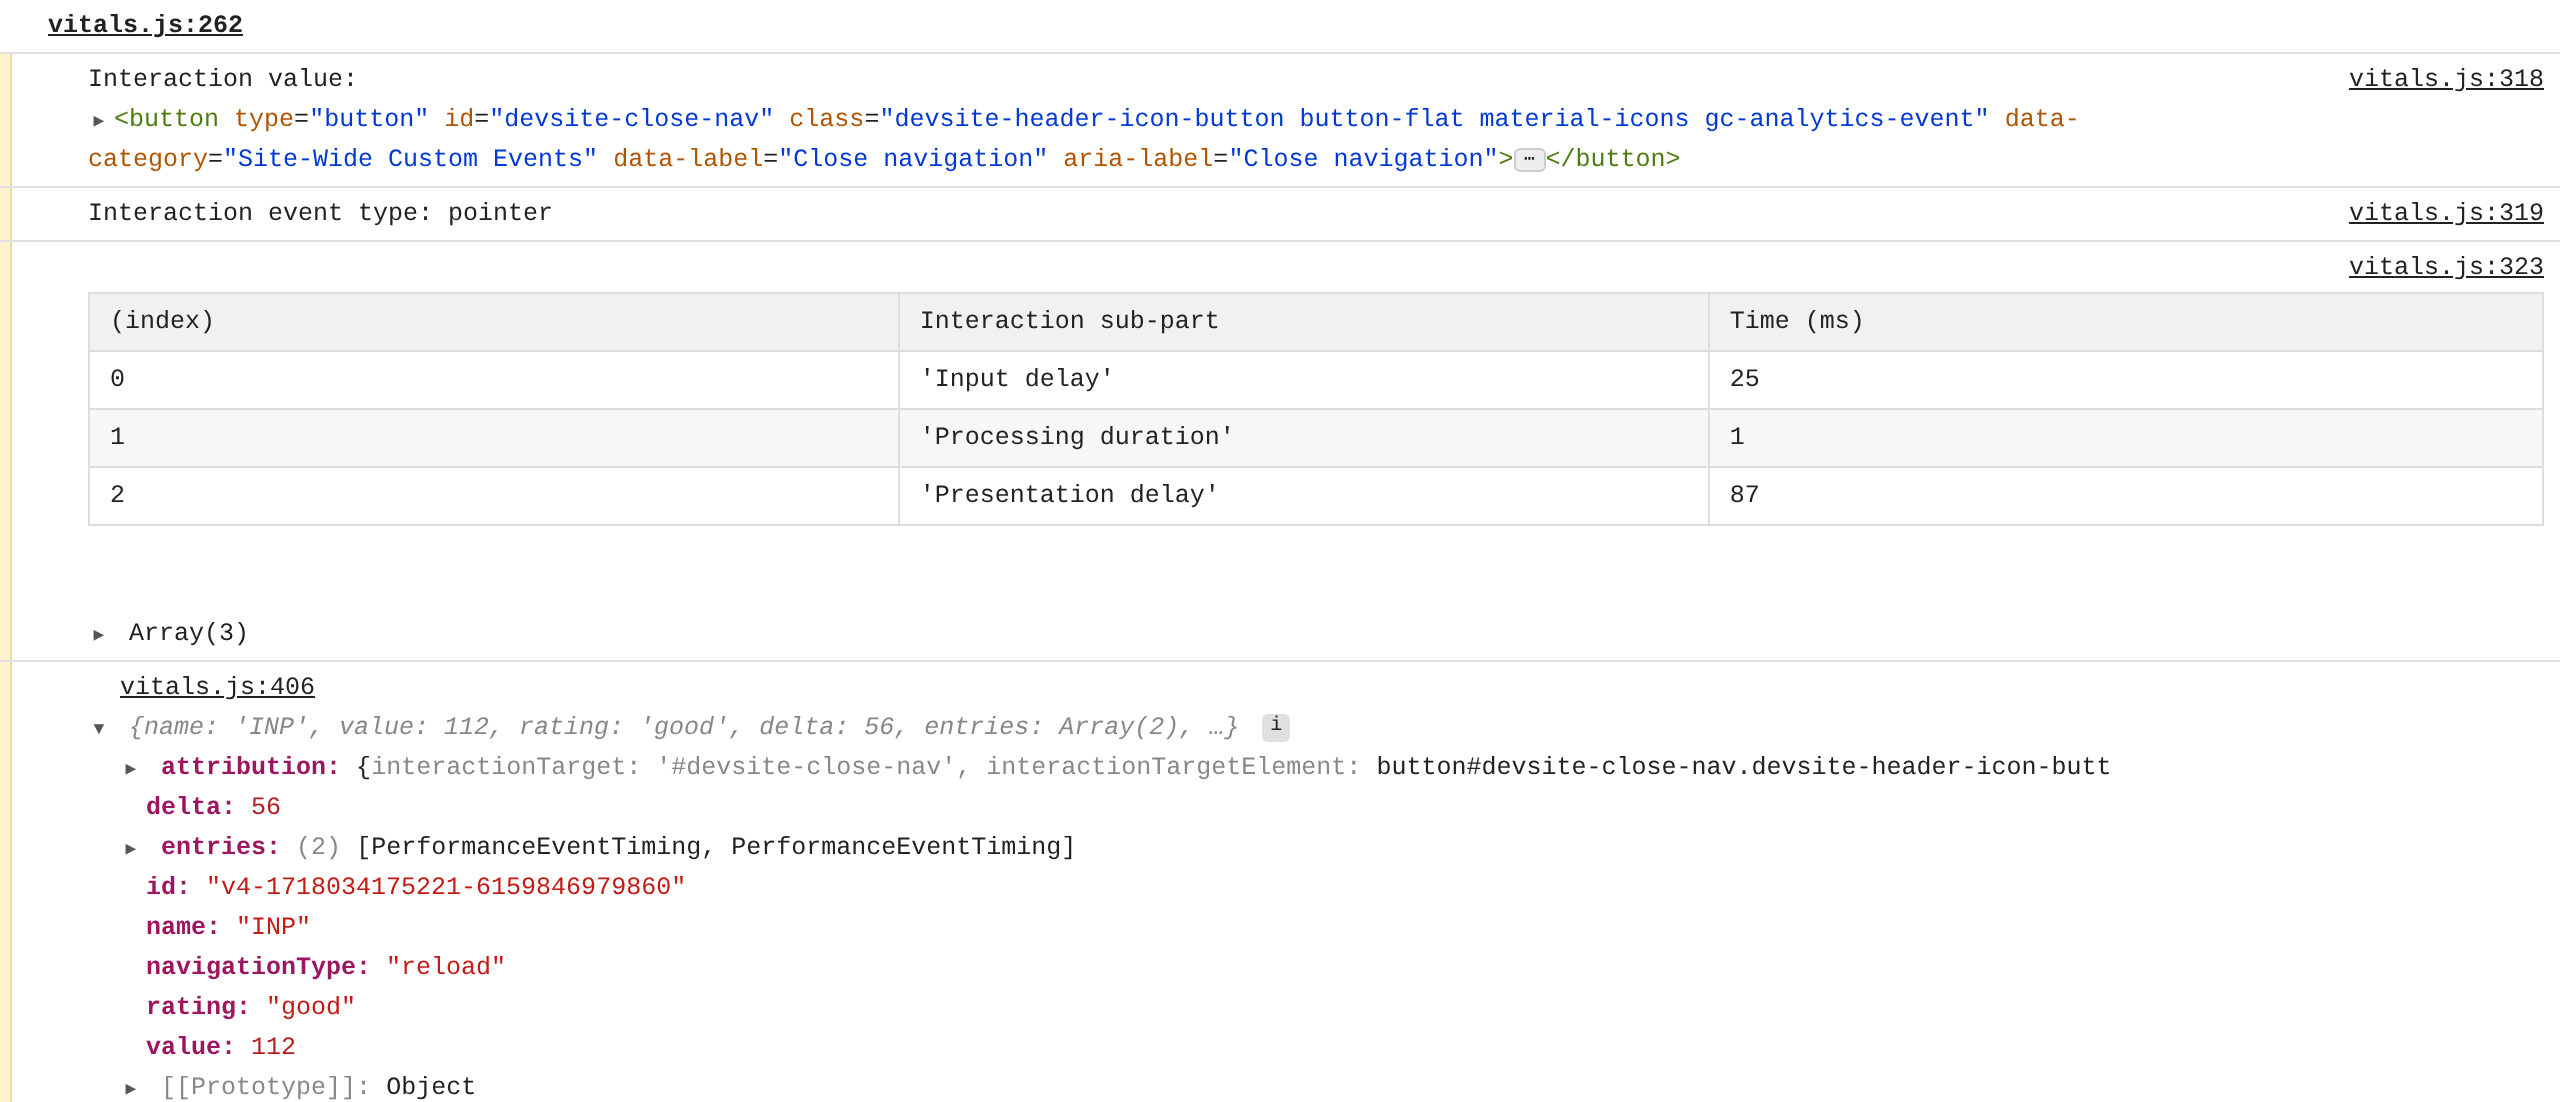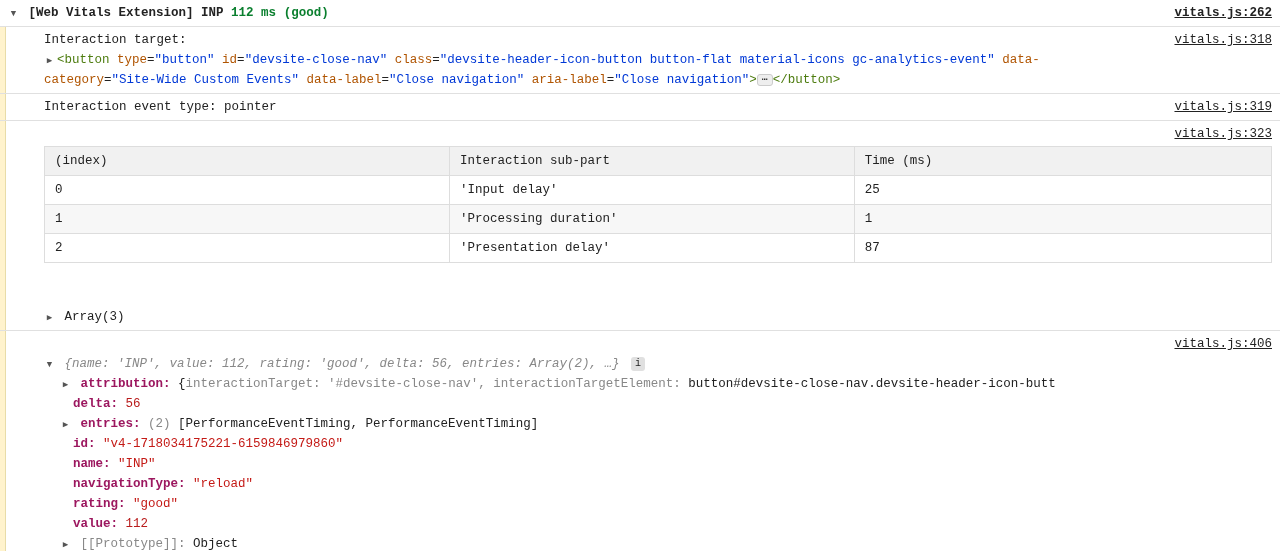--- a/index.html
+++ b/index.html
@@ -92,34 +92,27 @@
       font-size: 9px;
       vertical-align: middle;
       cursor: pointer;
     }
     .nowrap-row .row-content { white-space: nowrap; overflow: hidden; }
   </style>
 </head>
 <body>
 
 <div class="row">
-  <div class="row-content" style="padding-left:8px;">
-    <span class="disclosure open"></span>
-    <span class="bold">[Web Vitals Extension]</span>
-    <span class="bold">INP</span>
-    <span class="bold green">112 ms</span>
-    <span class="bold green">(good)</span>
-  </div>
   <div class="row-link bold">vitals.js:262</div>
 </div>
 
 <div class="row">
   <div class="yellow-marker"></div>
   <div class="row-content indent-1">
-    <div>Interaction target:</div>
+    <div>Interaction value:</div>
     <div style="padding-left:0;">
       <span class="disclosure closed"></span><span class="maroon">&lt;button</span>
       <span class="tag-attr-name">type</span>=<span class="tag-attr-val">"button"</span>
       <span class="tag-attr-name">id</span>=<span class="tag-attr-val">"devsite-close-nav"</span>
       <span class="tag-attr-name">class</span>=<span class="tag-attr-val">"devsite-header-icon-button button-flat material-icons gc-analytics-event"</span>
       <span class="tag-attr-name">data-category</span>=<span class="tag-attr-val">"Site-Wide Custom Events"</span>
       <span class="tag-attr-name">data-label</span>=<span class="tag-attr-val">"Close navigation"</span>
       <span class="tag-attr-name">aria-label</span>=<span class="tag-attr-val">"Close navigation"</span><span class="maroon">&gt;</span><span class="ellipsis-btn">⋯</span><span class="maroon">&lt;/button&gt;</span>
     </div>
   </div>
@@ -171,21 +164,21 @@
     <div style="padding-top:4px;margin-top:40px;">
       <span class="disclosure closed"></span>
       <span>Array(3)</span>
     </div>
   </div>
 </div>
 
 <div class="row nowrap-row" style="border-bottom:none;">
   <div class="yellow-marker"></div>
   <div class="row-content indent-1" style="white-space:normal;">
-    <div style="display:flex;">
+    <div style="display:flex;flex-direction:column;">
       <div style="flex:1;"></div>
       <div class="row-link" style="padding:0;">vitals.js:406</div>
     </div>
     <div>
       <span class="disclosure open"></span>
       <span class="gray" style="font-style:italic;text-align:center;">{name: 'INP', value: 112, rating: 'good', delta: 56, entries: Array(2), …}</span>
       <span class="info-img">i</span>
     </div>
 
     <div class="indent-2" style="padding-left:16px; white-space:nowrap; overflow:hidden;">

